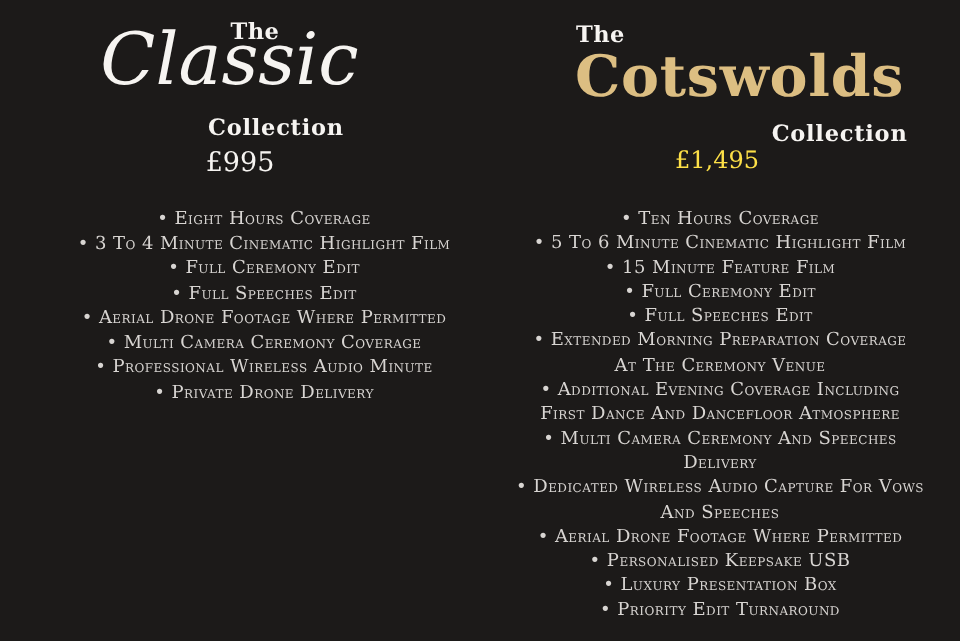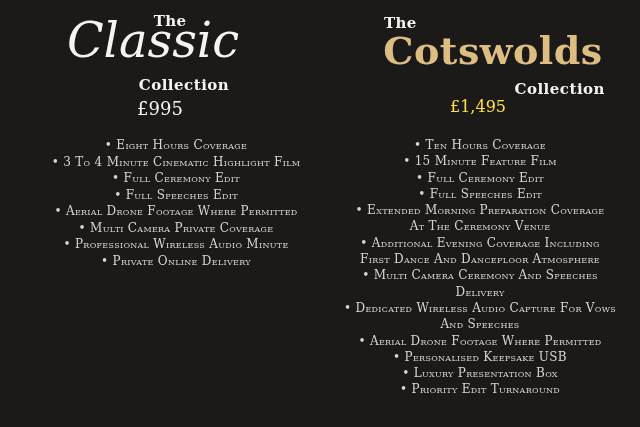--- a/index.html
+++ b/index.html
@@ -81,33 +81,34 @@
   <div class="abs cl-name">Classic</div>
   <div class="abs cl-the">The</div>
   <div class="abs cl-collection">Collection</div>
   <div class="abs cl-price">£995</div>
   <div class="abs features features-left">
       <div class="feature">• Eight Hours Coverage</div>
       <div class="feature">• 3 To 4 Minute Cinematic Highlight Film</div>
       <div class="feature">• Full Ceremony Edit</div>
       <div class="feature">• Full Speeches Edit</div>
       <div class="feature">• Aerial Drone Footage Where Permitted</div>
-      <div class="feature">• Multi Camera Private Coverage</div>
+      <div class="feature">• Multi Camera Ceremony Coverage</div>
       <div class="feature">• Professional Wireless Audio Minute</div>
-      <div class="feature">• Private Online Delivery</div>
+      <div class="feature">• Private Drone Delivery</div>
     </div>
 </section>
 
 <section>
   <div class="abs co-the">The</div>
   <div class="abs co-name">Cotswolds</div>
   <div class="abs co-collection">Collection</div>
   <div class="abs co-price">£1,495</div>
   <div class="abs features features-right">
       <div class="feature">• Ten Hours Coverage</div>
+      <div class="feature">• 5 To 6 Minute Cinematic Highlight Film</div>
       <div class="feature">• 15 Minute Feature Film</div>
       <div class="feature">• Full Ceremony Edit</div>
       <div class="feature">• Full Speeches Edit</div>
       <div class="feature">• Extended Morning Preparation Coverage
 At The Ceremony Venue</div>
       <div class="feature">• Additional Evening Coverage Including
 First Dance And Dancefloor Atmosphere</div>
       <div class="feature">• Multi Camera Ceremony And Speeches
 Delivery</div>
       <div class="feature">• Dedicated Wireless Audio Capture For Vows

